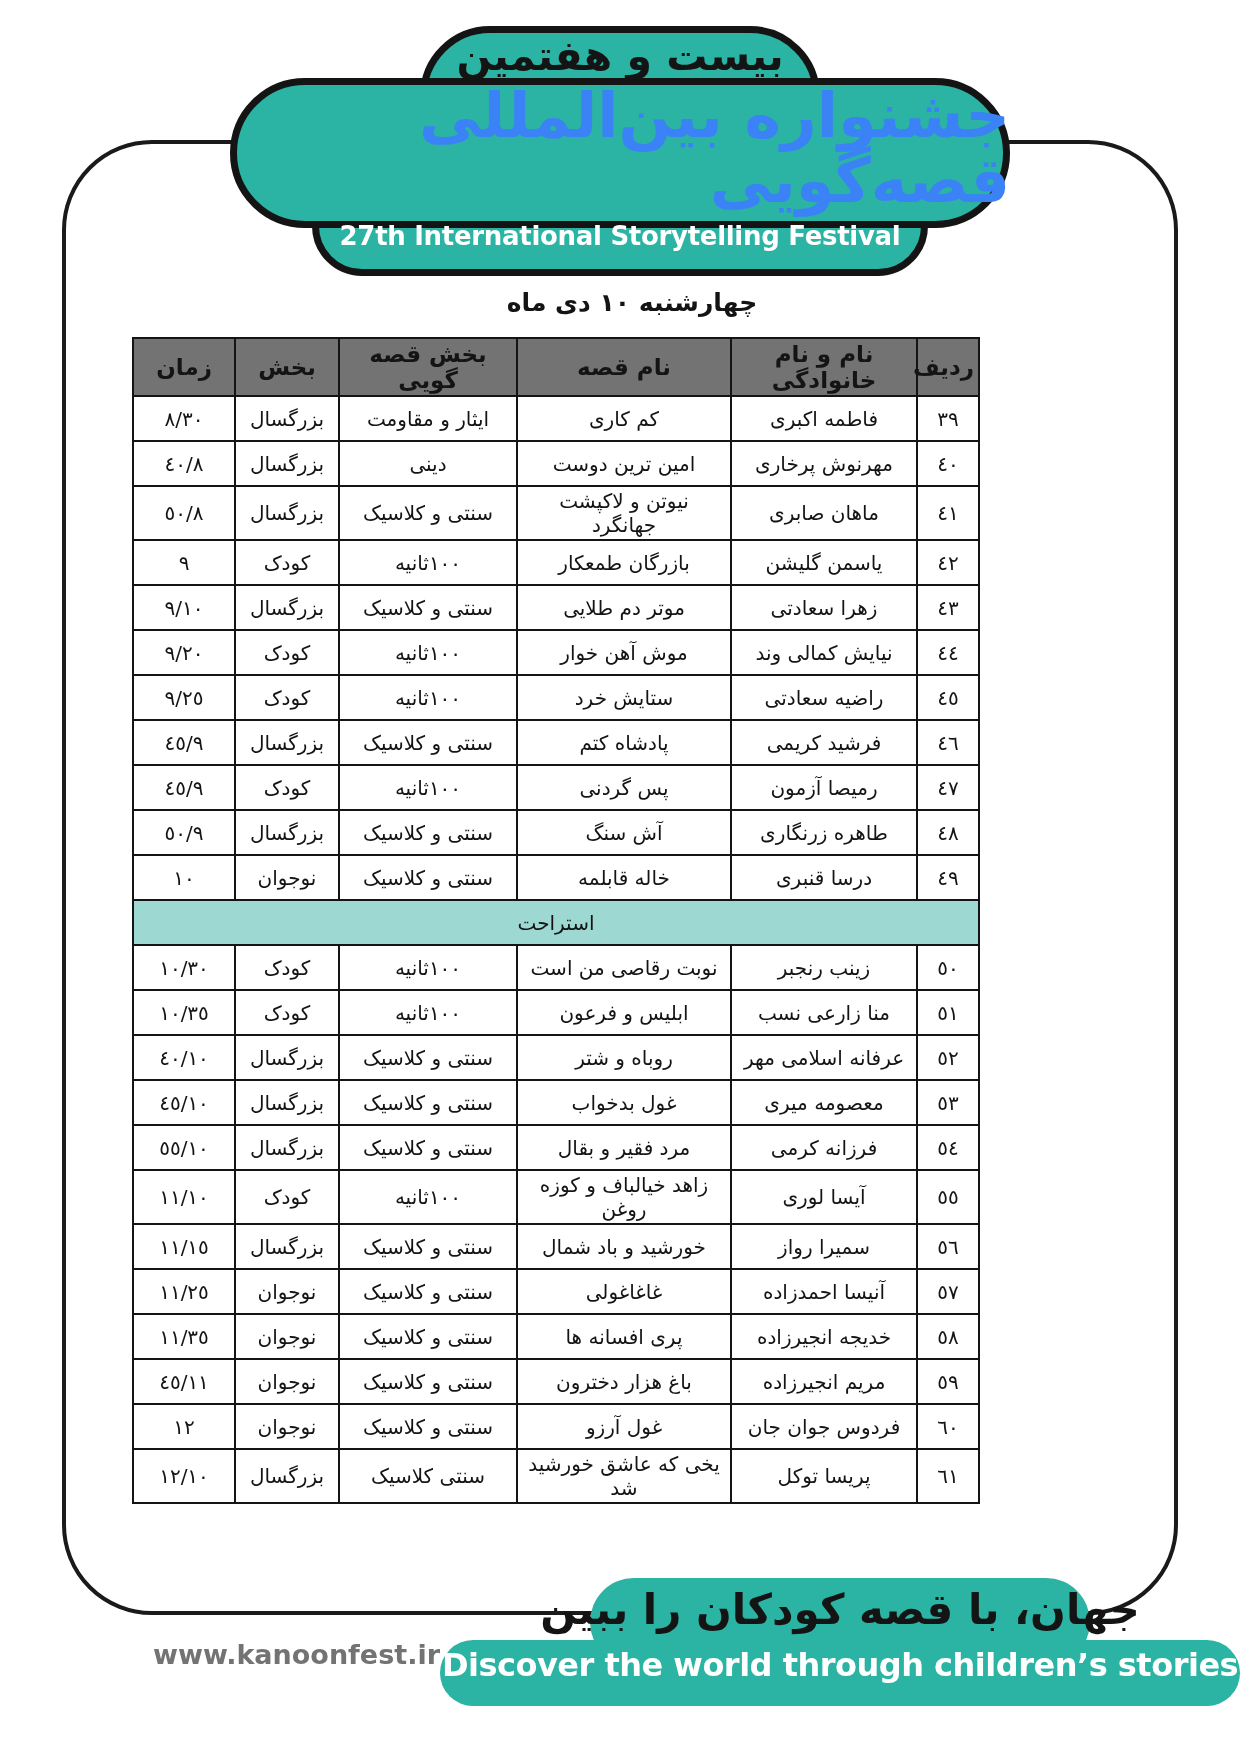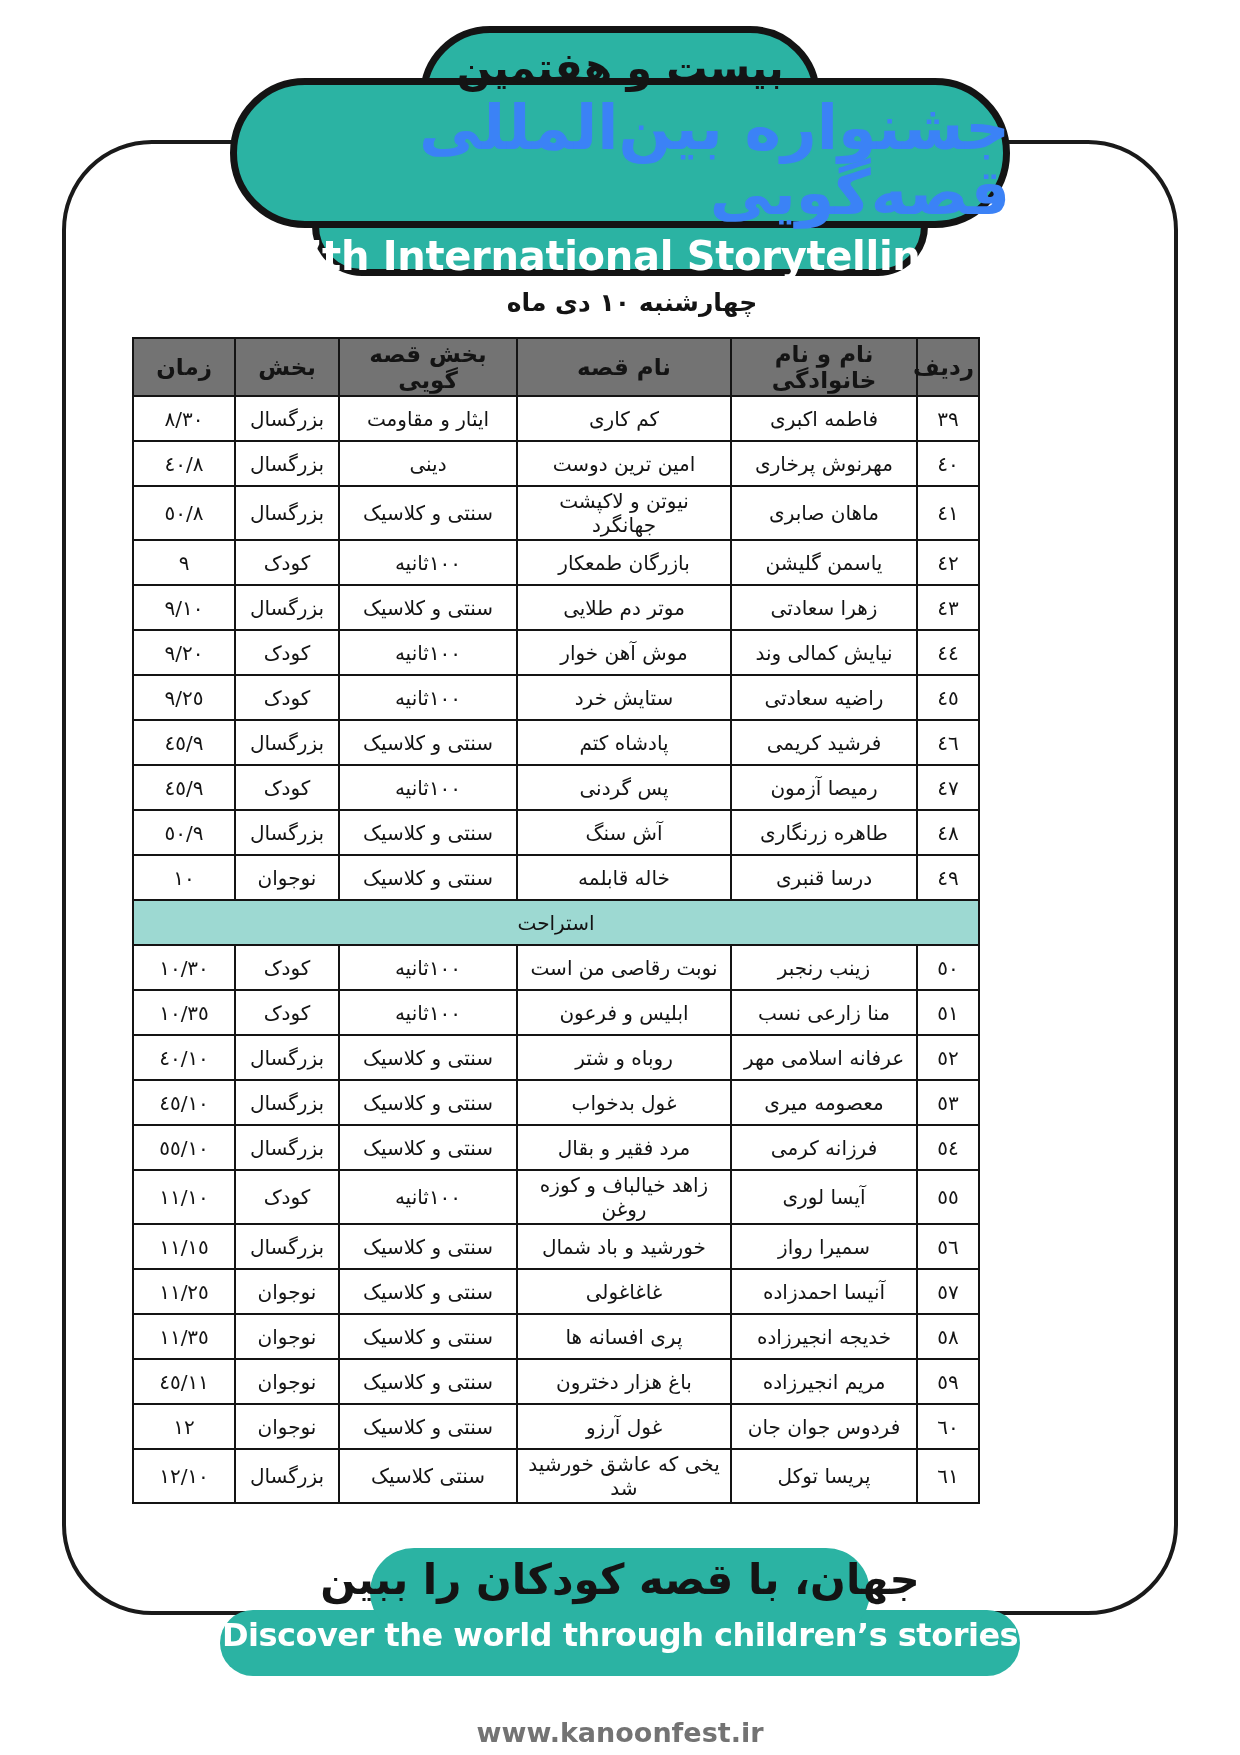--- a/index.html
+++ b/index.html
@@ -69,43 +69,42 @@
   }
   .logo-text-wrap {
     position: absolute;
     inset: 0;
     z-index: 6;
     display: flex;
     flex-direction: column;
     align-items: center;
   }
   .logo-line1 {
-    margin-top: 22px;
+    margin-top: 10px;
     font-size: 41px;
     font-weight: bold;
     color: #141414;
     letter-spacing: -1px;
     line-height: 1;
   }
   .logo-line2 {
     margin-top: 6px;
     font-size: 62px;
     font-weight: bold;
     color: #3b82f6;
     letter-spacing: -2px;
     line-height: 1.05;
   }
   .logo-line3 {
     margin-top: 8px;
-    font-size: 40px;
+    font-size: 26px;
     font-weight: bold;
     color: #ffffff;
     direction: ltr;
     letter-spacing: -0.3px;
-    margin-left: 37px;
   }
 
   
   .date-line {
     position: absolute;
     left: 0;
     top: 288px;
     width: 1240px;
     text-align: center;
     font-size: 25px;
@@ -168,23 +167,21 @@
 
   
   .footer {
     position: absolute;
     left: 0;
     top: 1548px;
     width: 1240px;
     height: 200px;
     z-index: 7;
     display: flex;
-    flex-direction: column;
     align-items: center;
-    gap: 17px;
   }
   .footer-shape {
     position: relative;
     width: 800px;
     height: 140px;
   }
   .f-blob {
     position: absolute;
     background: #2bb3a3;
     border-radius: 48px;

